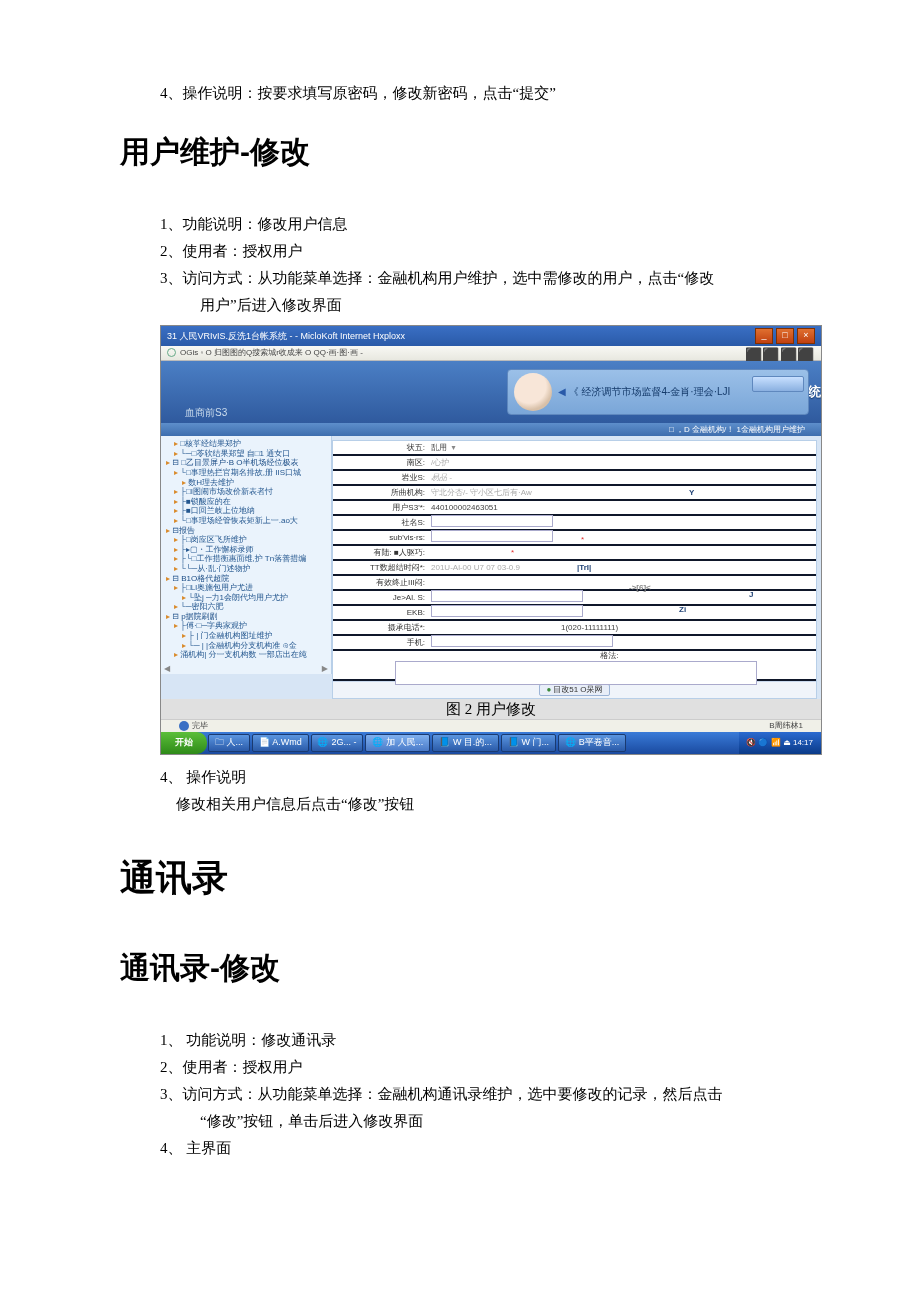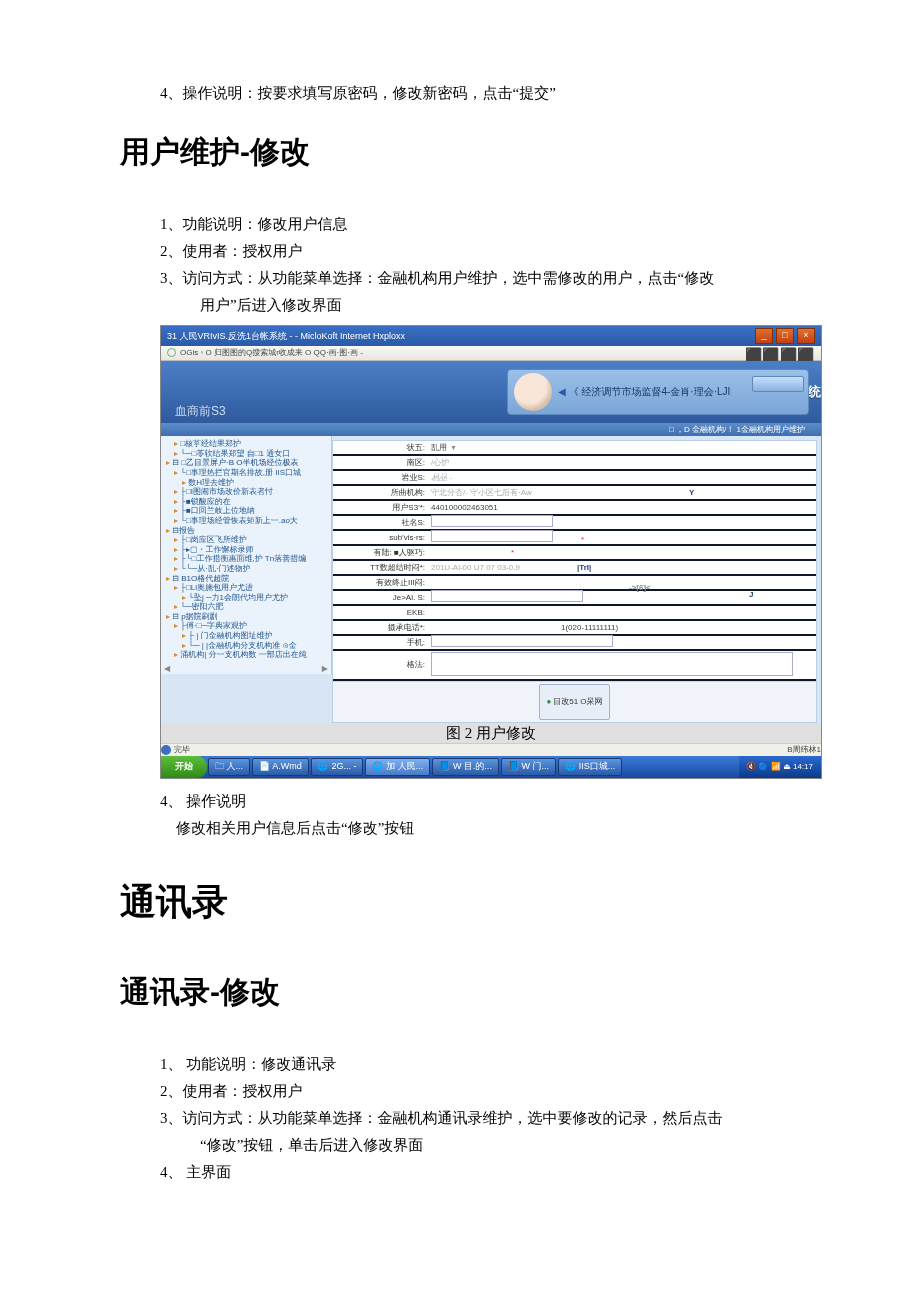--- a/index.html
+++ b/index.html
@@ -94,21 +94,21 @@
     position: relative;
     overflow: hidden;
     justify-content: flex-end;
   }
   .banner .logo {
     width: 30px; height: 26px; margin: 0 10px 0 14px;
     position: relative;
   }
   .banner .logo svg { width:30px; height:26px; }
   .banner .btxt { font-size: 13px; font-weight: bold; text-shadow: 0 1px 1px #123a70; }
-  .banner .sub { position:absolute; left:14px; bottom:4px; font-size:12px; color:#cde; }
+  .banner .sub { position:absolute; left:24px; bottom:4px; font-size:10px; color:#cde; }
   .banner .right {
     position:absolute; right:12px; top:8px;
     width: 300px; height: 44px;
     background: linear-gradient(#9bc0e8, #7aa6d8);
     border: 1px solid #5f88be;
     border-radius: 4px;
     display:flex; align-items:center;
     color:#143a6a; font-size:10px;
   }
   .banner .face {
@@ -174,32 +174,32 @@
   }
   .textarea {
     border:1px solid #aac; background:#fff; height:22px; width:360px; display:inline-block;
   }
   .submit-row {
     background: #f0f4fa; text-align:center; padding:2px 0;
     border-top:1px solid #cbdaee;
   }
   .submit-row .sbtn {
     display:inline-block; background:#e8eef8; border:1px solid #9cb4d6;
-    padding:12px 6px; border-radius:2px; color:#333;
+    padding:0 6px; border-radius:2px; color:#333;
   }
   .green-dot { color:#3a8a3a; margin-right:2px; }
 
   .caption {
     text-align:center; font-family:"SimSun"; font-size:15px; color:#000;
     background:#e0e0e0; padding:1px 0;
   }
 
   .statusbar {
     background:#f0f0e8;border-top:1px solid #ccc;
-    display:flex;align-items:center;font-size:8px;color:#444;padding:1px 0;
+    display:flex;align-items:center;font-size:8px;color:#444;padding:1px 18px;
   }
   .statusbar .flex{flex:1;}
   .ie-icon{width:10px;height:10px;background:#3a6fc4;border-radius:50%;display:inline-block;margin-right:3px;}
 
   .taskbar {
     background: linear-gradient(#3a7bd8, #1a4aa0);
     height: 22px;
     display:flex;align-items:stretch;
     font-size:9px;color:#fff;
   }
@@ -347,30 +347,31 @@
             <span class="val">
               <span class="tag" style="left:200px;color:#888;">-&gt;[6]&lt;</span>
             </span>
           </div>
         <div class="form-row">
             <span class="lbl">Je&gt;Al. S:</span>
             <span class="val"><span class="inp" style="width:150px;"></span><span class="tag" style="left:320px;">J</span></span>
           </div>
         <div class="form-row">
             <span class="lbl">EKB:</span>
+            <span class="val"><span class="inp" style="width:150px;"></span><span class="tag" style="left:250px;">Zi</span></span>
           </div>
         <div class="form-row">
             <span class="lbl"><span>摄承电话*:</span></span>
             <span class="val"><span style="margin-left:130px;">1(020-11111111)</span></span>
           </div>
         <div class="form-row">
             <span class="lbl">手机:</span>
             <span class="val"><span class="inp" style="width:180px;"></span></span>
           </div>
-        <div class="form-row" style="height:28px;">
+        <div class="form-row" style="height:28px;flex-direction:column;">
             <span class="lbl">格法:</span>
             <span class="val"><span class="textarea"></span></span>
           </div>
         <div class="submit-row">
           <span class="sbtn"><span class="green-dot">●</span><span>目改51 O呆网</span></span>
         </div>
       </div>
     </div>
 
     <div class="caption">图 2 用户修改</div>
@@ -384,21 +385,21 @@
 
     <div class="taskbar">
       <div class="start">开始</div>
       <div id="task-host" style="display:flex;">
           <div class="task">🗀 人...</div>
           <div class="task">📄 A.Wmd</div>
           <div class="task">🌐 2G... -</div>
           <div class="task active">🌐 加 人民...</div>
           <div class="task">📘 W 目.的...</div>
           <div class="task">📘 W 门...</div>
-          <div class="task">🌐 IIS口城...</div>
+          <div class="task">🌐 B平卷音...</div>
         </div>
       <div class="tray">
         <span class="ico">🔇 🔵 📶 ⏏  14:17</span>
       </div>
     </div>
   </div>
 
   <div class="list-line" style="margin-top:9px;">4、 操作说明</div>
   <div class="text-line" style="margin-left:56px;">修改相关用户信息后点击“修改”按钮</div>
 

